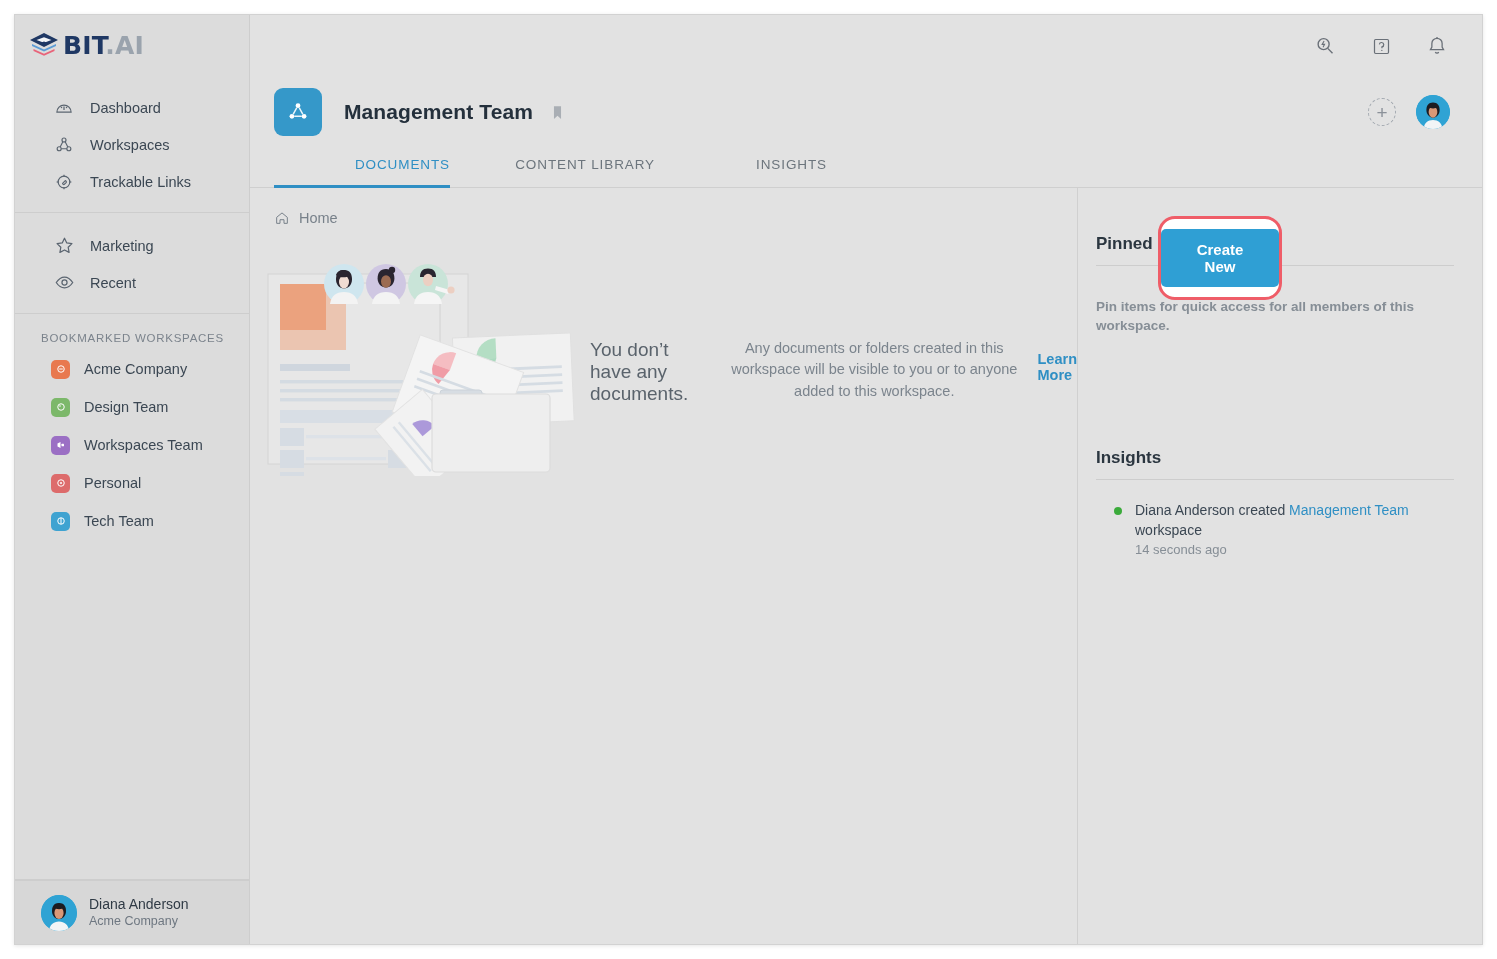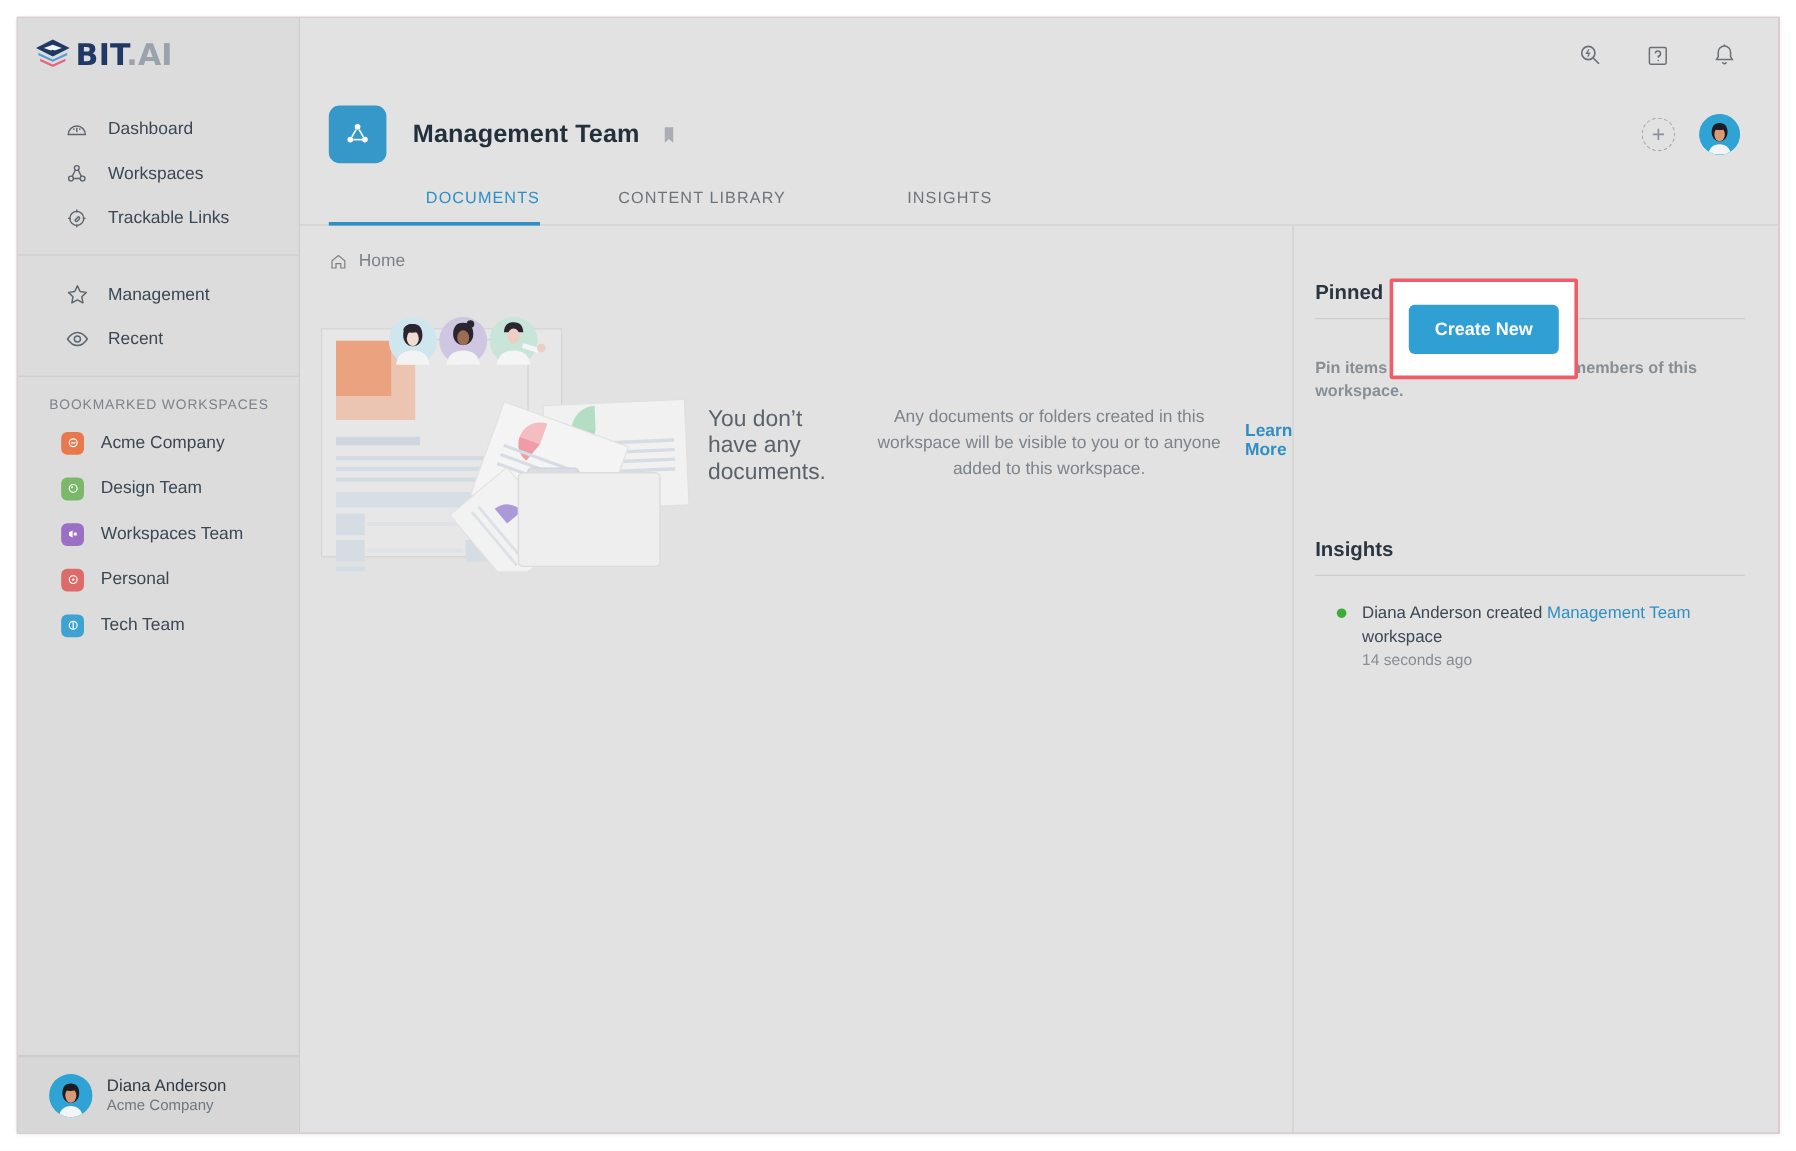--- a/index.html
+++ b/index.html
@@ -9,21 +9,21 @@
     height: 959px;
     background: #ffffff;
     font-family: "Liberation Sans", sans-serif;
     overflow: hidden;
   }
 
   #app-frame {
     position: absolute;
     left: 14px; top: 14px;
     width: 1469px; height: 931px;
-    background: #fca5a5;
+    background: #be185d;
     border: 1px solid #d2d2d2;
     box-shadow: 0 1px 4px rgba(0,0,0,0.10);
     display: flex;
     overflow: hidden;
   }
 
   
   #sidebar {
     width: 235px;
     height: 100%;
@@ -325,29 +325,28 @@
   #insight-time {
     font-size: 13px;
     color: #868e96;
     margin-top: 2px;
   }
 
   
   #create-highlight {
     position: absolute;
     left: 908px; top: 201px;
-    width: 157px; height: 84px;
+    width: 124px; height: 84px;
     background: #ffffff;
     border: 3px solid #ef5d68;
-    border-radius: 2px;
+    border-radius: 17px;
     display: flex;
     align-items: center;
     justify-content: center;
     z-index: 20;
-    margin-top: 16px;
   }
   #create-new-button {
     background: #2f9fd4;
     color: #ffffff;
     font-size: 15px;
     font-weight: bold;
     border: none;
     border-radius: 5px;
     padding: 12px 22px;
     cursor: pointer;
@@ -416,21 +415,21 @@
 
     <div class="section-divider"></div>
 
     <nav class="nav-group">
       <div class="nav-item">
         <span class="nav-icon">
           <svg viewBox="0 0 24 24" width="21" height="21" fill="none" stroke="currentColor" stroke-width="1.4" stroke-linejoin="round">
             <path d="M12 3.7 l2.6 5.4 5.9 0.8 -4.3 4.1 1.05 5.9 -5.25 -2.8 -5.25 2.8 1.05 -5.9 -4.3 -4.1 5.9 -0.8 z"></path>
           </svg>
         </span>
-        <span class="nav-label">Management</span>
+        <span class="nav-label">Marketing</span>
       </div>
       <div class="nav-item">
         <span class="nav-icon">
           <svg viewBox="0 0 24 24" width="21" height="21" fill="none" stroke="currentColor" stroke-width="1.4">
             <path d="M2.6 12 C5.5 7.6 8.7 5.8 12 5.8 C15.3 5.8 18.5 7.6 21.4 12 C18.5 16.4 15.3 18.2 12 18.2 C8.7 18.2 5.5 16.4 2.6 12 Z"></path>
             <circle cx="12" cy="12" r="2.9"></circle>
           </svg>
         </span>
         <span class="nav-label">Recent</span>
       </div>

